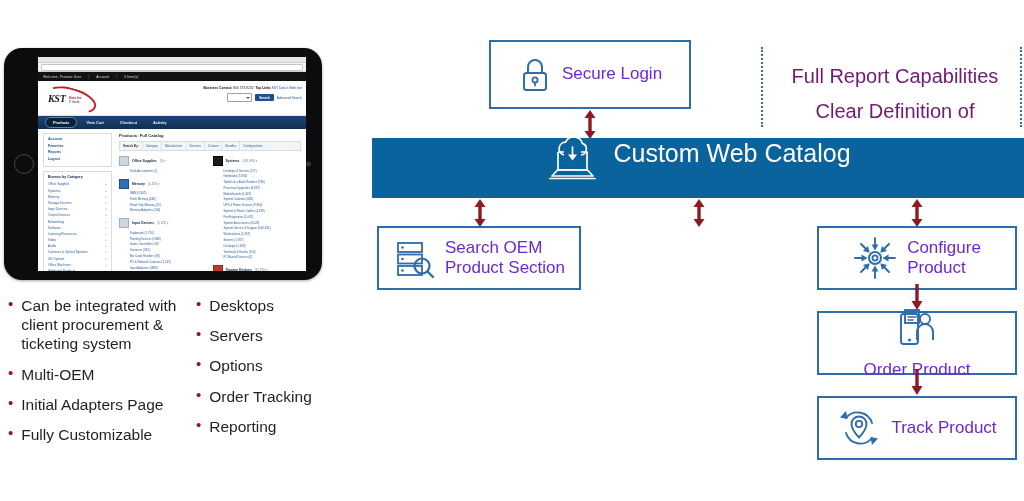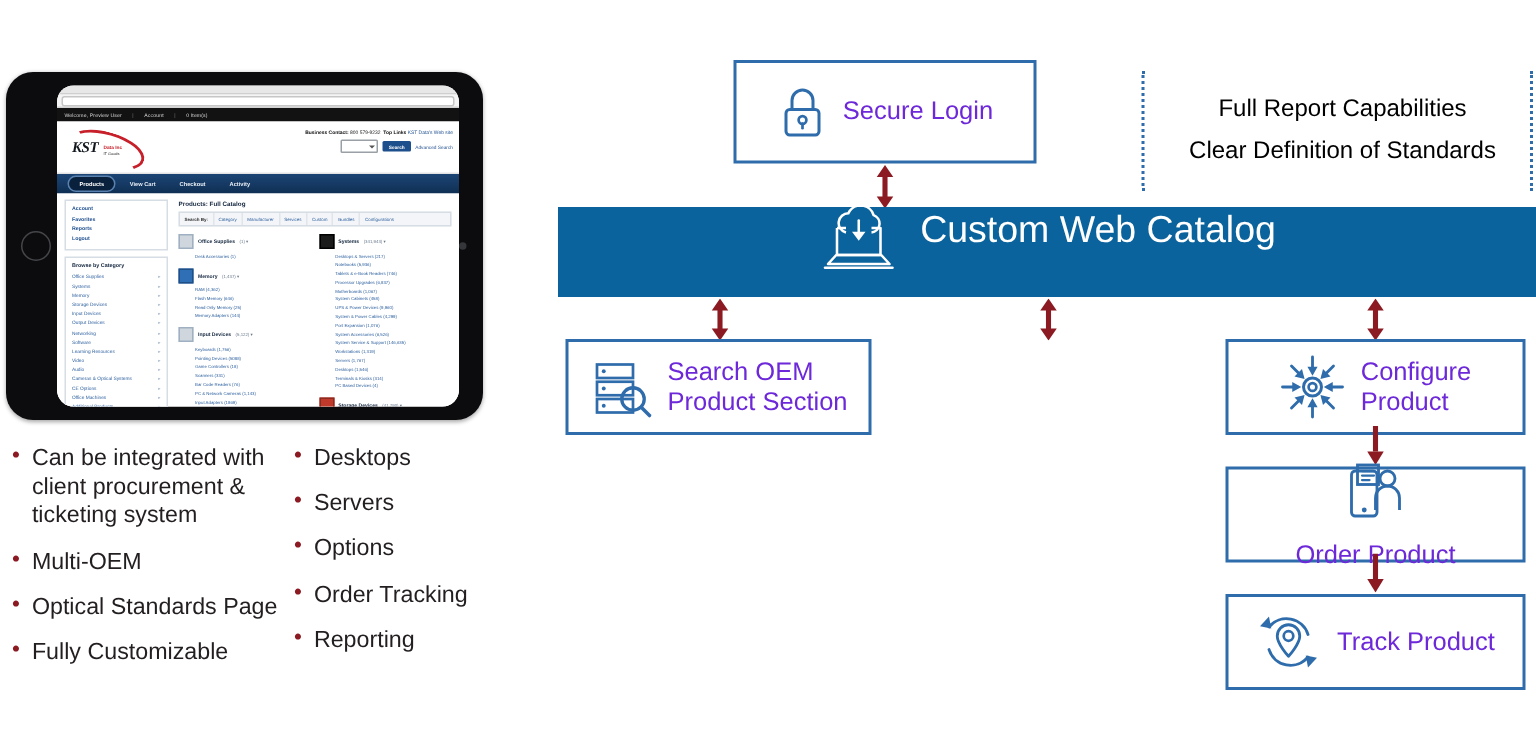--- a/index.html
+++ b/index.html
@@ -21,21 +21,21 @@
     position:absolute;left:10px;top:50%;transform:translateY(-50%);
     width:18px;height:18px;border-radius:50%;
     border:1.4px solid #45464a;
   }
   .tablet-cam{
     position:absolute;right:11px;top:50%;transform:translateY(-50%);
     width:5px;height:5px;border-radius:50%;background:#35363a;
   }
   .screen{
     position:absolute;left:34px;top:9px;width:268px;height:214px;
-    background:#ffffff;overflow:hidden;border-radius:11px;
+    background:#ffffff;overflow:hidden;
   }
 
   
   .brw-top{height:5px;background:#e7e7e7;border-bottom:1px solid #cfcfcf;}
   .brw-addr{height:8px;background:#f4f4f4;border-bottom:1px solid #d2d2d2;
     display:flex;align-items:center;padding:0 3px;}
   .brw-addr .pill{flex:1;height:5px;background:#fff;border:1px solid #c6c6c6;border-radius:2px;}
 
   
   .site-util{
@@ -166,21 +166,21 @@
   #box-order{left:817px;top:311px;width:200px;height:64px;flex-direction:column;}
   #box-track{left:817px;top:396px;width:200px;height:64px;}
 
   .dashline{
     position:absolute;border-left:2px dotted #2f6cab;height:80px;
   }
   #dash-l{left:761px;top:47px;}
   #dash-r{left:1020px;top:47px;}
   .sidetext{
     position:absolute;left:772px;top:59px;width:246px;text-align:center;
-    color:#000000;font-size:16px;line-height:1.75;
+    color:#701a75;font-size:20px;line-height:1.75;
   }
 
   .arrow{position:absolute;}
   svg{display:block;}
   .nofill{fill:none;}
 </style>
 </head>
 <body>
 
 <div class="stage">
@@ -400,21 +400,21 @@
         <div class="bitem">
           <span class="bdot">•</span>
           <span>Can be integrated with client procurement &amp; ticketing system</span>
         </div>
         <div class="bitem">
           <span class="bdot">•</span>
           <span>Multi-OEM</span>
         </div>
         <div class="bitem">
           <span class="bdot">•</span>
-          <span>Optical Standards Page</span>
+          <span>Initial Adapters Page</span>
         </div>
         <div class="bitem">
           <span class="bdot">•</span>
           <span>Fully Customizable</span>
         </div>
       </div>
     <div class="bcol c2" id="bullets-right">
         <div class="bitem">
           <span class="bdot">•</span>
           <span>Desktops</span>

